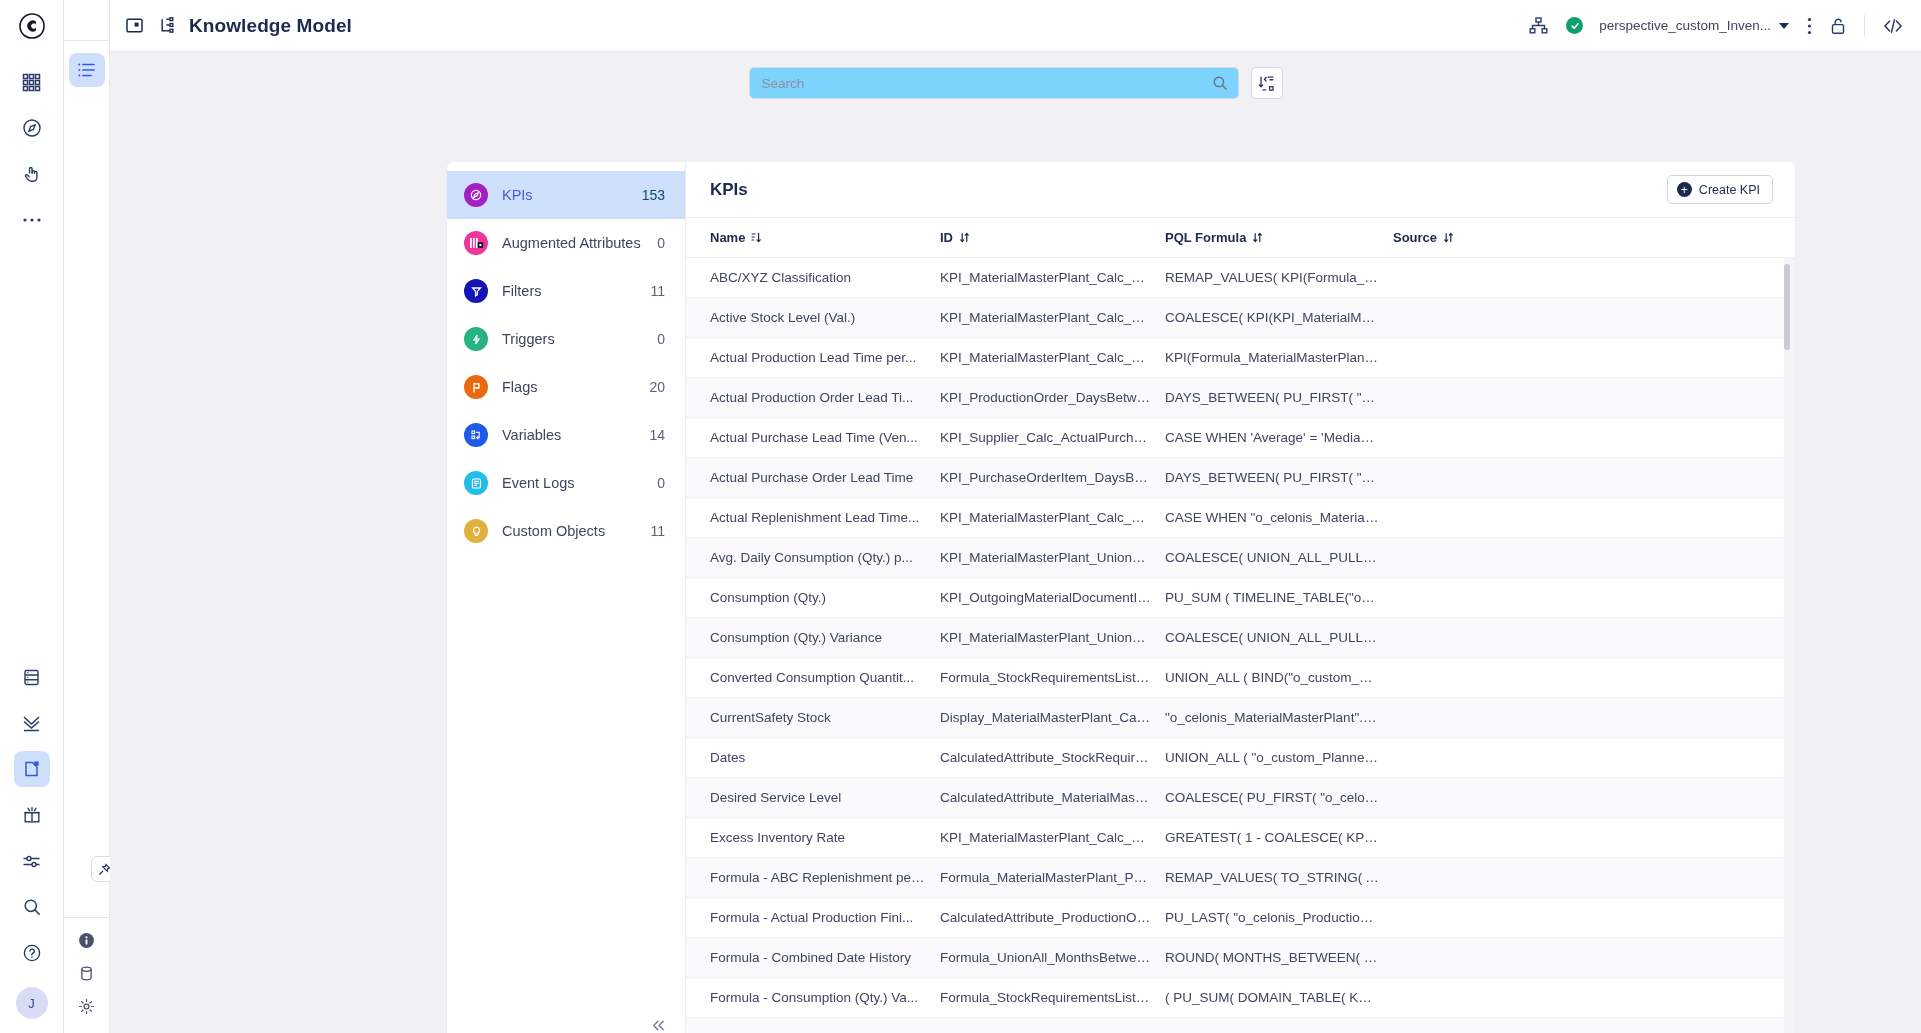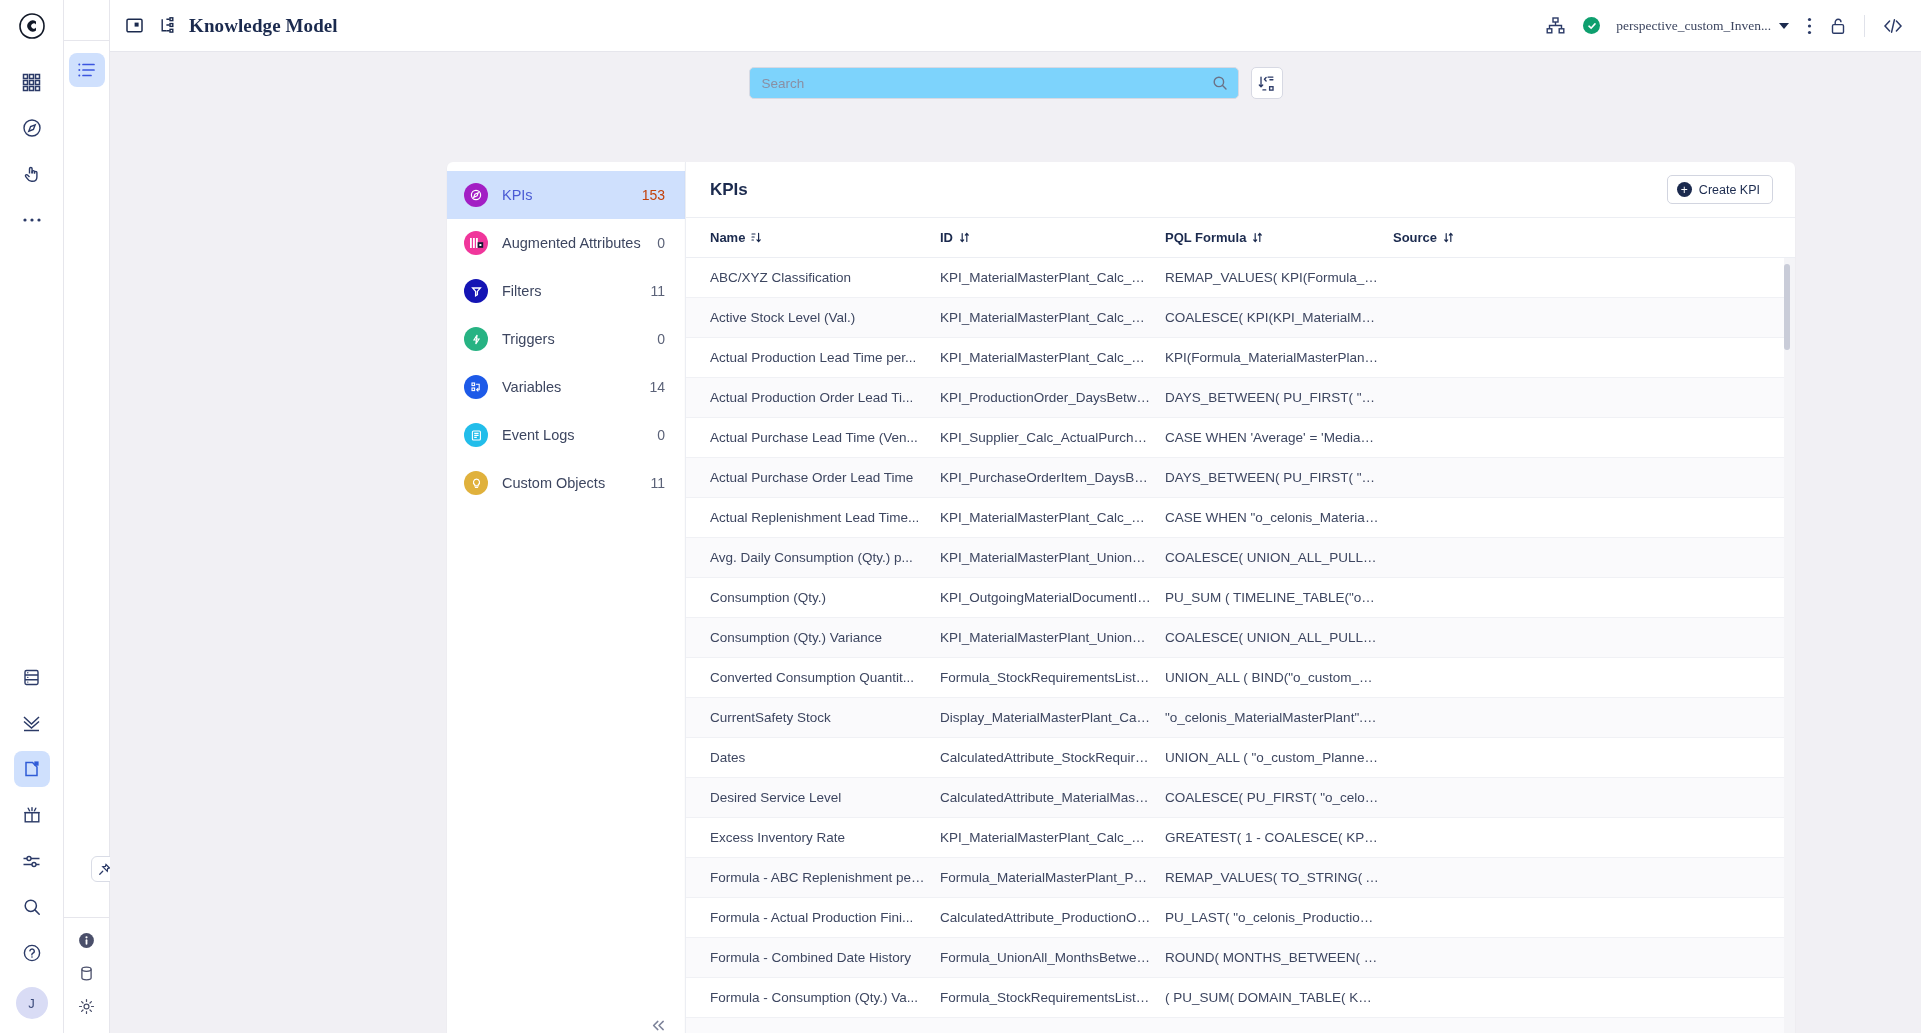--- a/index.html
+++ b/index.html
@@ -60,21 +60,21 @@
     width: 26px; height: 26px; border: 1px solid #d9dce6; border-radius: 6px;
     background: #fff; display: flex; align-items: center; justify-content: center;
     color: #2b3a67; cursor: pointer;
   }
 
   
   .right { flex: 1 1 auto; display: flex; flex-direction: column; min-width: 0; }
 
   .topbar {
     height: 52px; background: #ffffff; border-bottom: 1px solid #e6e6ec;
-    display: flex; align-items: center; padding: 0 18px 0 16px; gap: 10px; font-family: Liberation Serif, serif;
+    display: flex; align-items: center; padding: 0 18px 0 16px; gap: 10px;
   }
   .topbar-title { font-size: 19px; font-weight: bold; color: #1b2a4e; letter-spacing: .1px; }
   .topbar-right { margin-left: auto; display: flex; align-items: center; gap: 18px; }
   .perspective {
     display: flex; align-items: center; gap: 8px; cursor: pointer;
     font-size: 13.5px; color: #3d4660; max-width: 230px;
   }
   .check-badge { width: 17px; height: 17px; border-radius: 50%; background: #0e9f6e;
                  display:flex; align-items:center; justify-content:center; color:#fff; flex:0 0 17px;}
   .persp-name { white-space: nowrap; overflow: hidden; text-overflow: ellipsis; margin-left: 8px; }
@@ -113,21 +113,21 @@
     box-shadow: 0 1px 2px rgba(20,24,40,.06);
   }
   .nav-list { padding-top: 9px; }
   .nav-item {
     height: 48px; display: flex; align-items: center; padding: 0 20px 0 17px; gap: 14px;
     cursor: pointer; font-size: 14.5px; color: #3d4660;
   }
   .nav-item.active { background: #cfe0fd; color: #4a5bd4; }
   .nav-item .label { flex: 1 1 auto; white-space: nowrap; }
   .nav-item .count { font-size: 14px; color: #5b6278; }
-  .nav-item.active .count { color: #c2410c; }
+  .nav-item.active .count { color: #0c4a6e; }
   .nav-ic { width: 24px; height: 24px; border-radius: 50%; flex: 0 0 24px;
             display: flex; align-items: center; justify-content: center; color: #fff; }
   .nav-spacer { flex: 1 1 auto; }
   .collapse-row { height: 52px; display: flex; align-items: center; justify-content: flex-end; padding-right: 18px; }
   .collapse-btn { color: #7c8299; cursor: pointer; font-size: 17px; line-height: 1; }
 
   
   .tablecard {
     position: absolute; left: 575px; top: 110px; width: 1110px; height: 890px;
     background: #fff; border-radius: 0 6px 6px 0; border-left: 1px solid #eceef3;
@@ -444,20 +444,29 @@
             <span class="nav-ic" style="background:#27b383">
               <svg width="13" height="13" viewBox="0 0 13 13" fill="none" stroke="#fff" stroke-width="1.2">
                   <path d="M7.1 2 L4 7h2.4l-.6 4 3.2-5H6.6z"></path>
                 </svg>
             </span>
             <span class="label">Triggers</span>
             <span class="count">0</span>
           </div>
 
 
+          <div class="nav-item">
+            <span class="nav-ic" style="background:#ea6a10">
+              <svg width="13" height="13" viewBox="0 0 13 13" fill="none" stroke="#fff" stroke-width="1.3">
+                  <path d="M4 2.3v8.6M4 2.9h5v4.1H4" stroke-linecap="round"></path>
+                </svg>
+            </span>
+            <span class="label">Flags</span>
+            <span class="count">20</span>
+          </div>
 
           <div class="nav-item">
             <span class="nav-ic" style="background:#1d5ae8">
               <svg width="14" height="14" viewBox="0 0 14 14" fill="none" stroke="#fff" stroke-width="1.1">
                   <rect x="3" y="3" width="2.6" height="2.6"></rect>
                   <rect x="3" y="8" width="2.6" height="2.6"></rect>
                   <path d="M7.4 4.3h2.8v5.4H8" stroke-linecap="round"></path>
                   <path d="M9 8.4 7.7 9.7 9 11" stroke-linecap="round" stroke-linejoin="round"></path>
                 </svg>
             </span>

